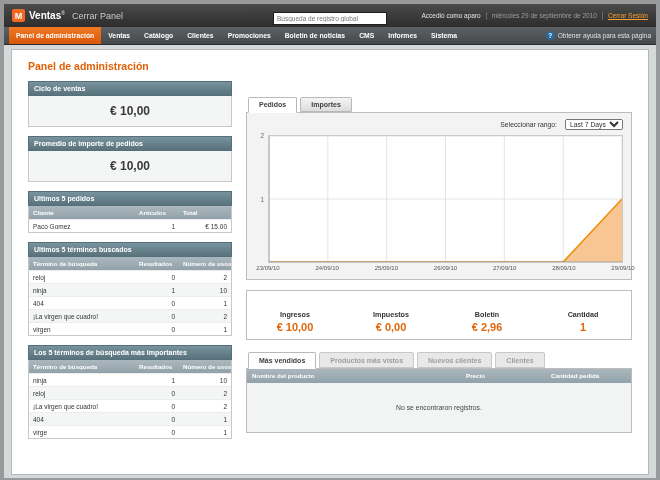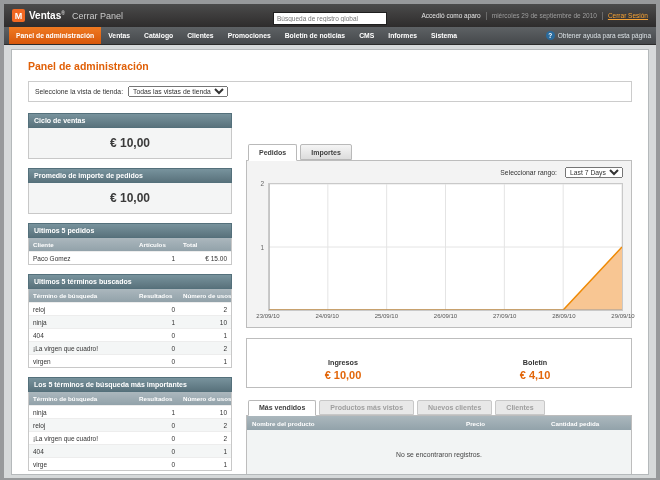--- a/index.html
+++ b/index.html
@@ -34,21 +34,21 @@
   .nav-help { margin-left: auto; display: flex; align-items: center; gap: 3px; font-size: 6.5px; color: #dbe2e6; cursor: pointer; white-space: nowrap; }
   .help-icon { width: 9px; height: 9px; border-radius: 50%; background: #2a6a9b; color: #fff; font-size: 6.5px; font-weight: bold; display: flex; align-items: center; justify-content: center; }
 
   
   .content-bg { flex: 1; background: #d6d9da; padding: 4px 7px 3px; overflow: hidden; }
   .wrapper { background: #fff; border: 1px solid #b5b9bb; height: 100%; padding: 8px 16px; overflow: hidden; }
   .page-title { color: #e06008; font-size: 10.5px; font-weight: bold; margin: 2px 0 9px; }
   .store-switcher { border: 1px solid #cccccc; padding: 4px 6px; display: flex; align-items: center; gap: 5px; font-size: 6.8px; color: #333; margin-bottom: 11px; }
   select { font-size: 6.8px; font-family: inherit; color: #333; }
 
-  .columns { display: flex; gap: 14px; align-items: flex-end; }
+  .columns { display: flex; gap: 14px; align-items: center; }
   .col-left { width: 204px; flex: none; }
   .col-main { flex: 1; min-width: 0; }
 
   
   .dash-box { margin-bottom: 9px; }
   .dash-box-title { background: linear-gradient(#78939d, #59727c); border: 1px solid #54707b; color: #fff; font-size: 7px; font-weight: bold; padding: 3px 5px; }
   .dash-box-value { border: 1px solid #c8c8c8; border-top: none; background: #f4f5f5; text-align: center; font-weight: bold; font-size: 12px; color: #3a3a3a; padding: 8px 0; }
   .mini-table-wrap { border: 1px solid #c8c8c8; border-top: none; }
   .mini-table { width: 100%; border-collapse: collapse; font-size: 6.5px; color: #333; table-layout: fixed; }
   .mini-table th { background: linear-gradient(#abb7bd, #92a2aa); color: #fff; text-align: left; font-size: 6.2px; font-weight: bold; padding: 3px 4px; white-space: nowrap; overflow: hidden; }
@@ -124,26 +124,20 @@
       <span class="help-icon">?</span>
       <span>Obtener ayuda para esta página</span>
     </a>
   </nav>
 
   <div class="content-bg">
     <div class="wrapper">
 
       <h3 class="page-title">Panel de administración</h3>
 
-      <div class="store-switcher">
-        <label>Seleccione la vista de tienda:</label>
-        <select>
-          <option>Todas las vistas de tienda</option>
-        </select>
-      </div>
 
       <div class="columns">
 
         <div class="col-left">
 
           <div class="dash-box">
             <div class="dash-box-title">Ciclo de ventas</div>
             <div class="dash-box-value">€ 10,00</div>
           </div>
 
@@ -305,22 +299,30 @@
                 </div>
             </div>
           </div>
 
           <div class="stats-box">
             <div class="stat">
               <div class="stat-label">Ingresos</div>
               <div class="stat-value">€ 10,00</div>
             </div>
             <div class="stat">
+              <div class="stat-label">Impuestos</div>
+              <div class="stat-value">€ 0,00</div>
+            </div>
+            <div class="stat">
               <div class="stat-label">Boletín</div>
-              <div class="stat-value">€ 4,10</div>
+              <div class="stat-value">€ 2,96</div>
+            </div>
+            <div class="stat">
+              <div class="stat-label">Cantidad</div>
+              <div class="stat-value">1</div>
             </div>
           </div>
 
           <div class="bottom-tabs">
             <a class="dash-tab active">Más vendidos</a>
             <a class="dash-tab disabled">Productos más vistos</a>
             <a class="dash-tab disabled">Nuevos clientes</a>
             <a class="dash-tab disabled">Clientes</a>
           </div>
 

